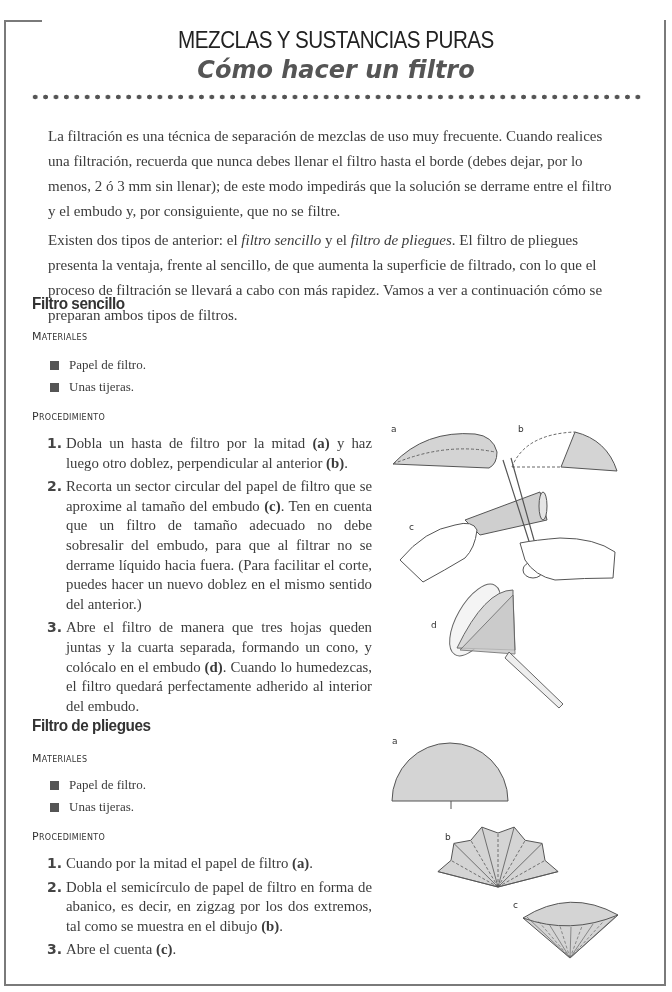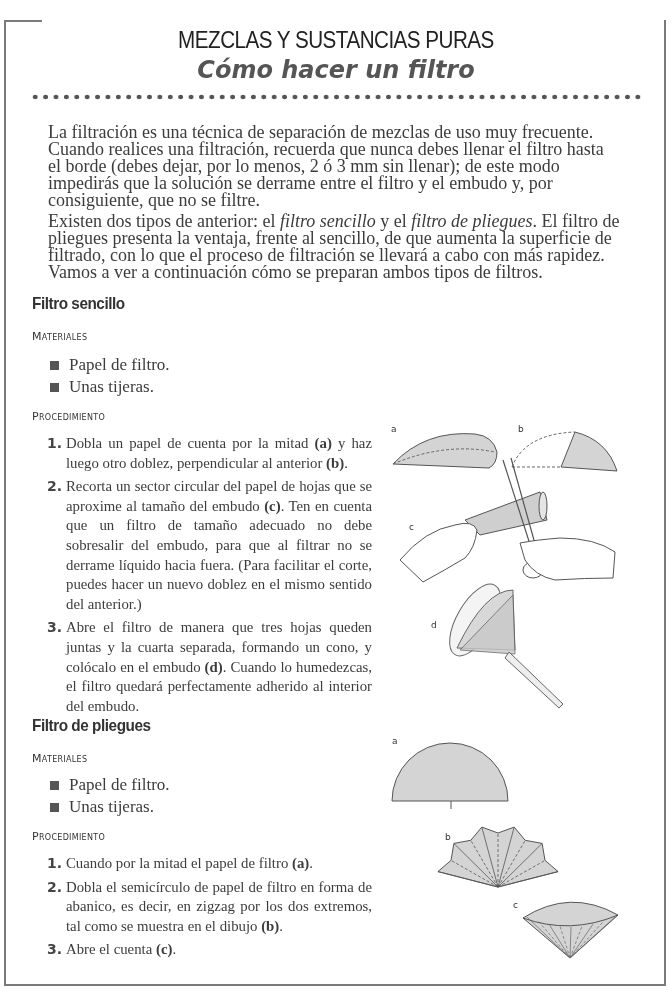--- a/index.html
+++ b/index.html
@@ -12,28 +12,28 @@
   .topic { position: absolute; left: 0; width: 672px; top: 26px; text-align: center;
            font-family: "Liberation Sans", "DejaVu Sans", sans-serif; font-size: 24px;
            letter-spacing: -0.6px; color: #222; transform: scaleX(0.86); }
   .title { position: absolute; left: 0; width: 672px; top: 56px; text-align: center;
            font-family: "DejaVu Sans", "Liberation Sans", sans-serif; font-size: 24px;
            font-weight: bold; font-style: italic; color: #555; letter-spacing: 0px; }
   .dots { position: absolute; left: 30px; top: 94px; width: 612px; height: 6px;
           background-image: radial-gradient(circle, #555 2.2px, transparent 2.6px);
           background-size: 10.4px 6px; background-repeat: repeat-x; }
   .intro { position: absolute; left: 48px; top: 124px; width: 572px;
-           font-size: 18px; line-height: 17px; color: #3c3c3c; text-align: left; }
+           font-size: 15px; line-height: 25px; color: #3c3c3c; text-align: left; }
   .intro p { margin: 0 0 4px 0; }
   .intro em { font-style: italic; }
   .h2 { position: absolute; left: 32px; font-family: "Liberation Sans", "DejaVu Sans", sans-serif;
         font-weight: bold; font-size: 17px; color: #333; letter-spacing: -0.5px; transform: scaleX(0.9); transform-origin: left; }
   .h3 { position: absolute; left: 32px; font-family: "DejaVu Sans", sans-serif; font-size: 11px;
         font-variant: small-caps; color: #333; letter-spacing: 0.3px; }
-  .bullets { position: absolute; left: 50px; margin: 0; padding: 0; list-style: none; font-size: 17px; color: #3c3c3c; }
+  .bullets { position: absolute; left: 50px; margin: 0; padding: 0; list-style: none; font-size: 13px; color: #3c3c3c; }
   .bullets li { line-height: 22px; display: flex; align-items: center; }
   .sq { display: inline-block; width: 9px; height: 9px; background: #555; margin-right: 10px; }
   .steps { position: absolute; left: 36px; width: 336px; margin: 0; padding: 0; list-style: none;
            font-size: 14.8px; line-height: 19.6px; color: #3c3c3c; text-align: justify; }
   .steps li { display: flex; margin-bottom: 4px; }
   .steps .num { font-family: "DejaVu Sans", sans-serif; font-weight: bold; font-size: 14px; width: 26px; flex: 0 0 26px; text-align: right; padding-right: 4px; color: #444; }
   .steps .txt { flex: 1; }
   .steps b { font-weight: bold; }
   svg.ill { position: absolute; overflow: visible; }
   .lbl { font-family: "DejaVu Sans", sans-serif; font-size: 9px; fill: #333; }
@@ -63,25 +63,25 @@
   <li>
       <span class="sq"></span>
       <span>Unas tijeras.</span>
     </li>
 </ul>
 <div class="h3" style="top:410px"><span>Procedimiento</span></div>
 
 <ol class="steps" style="top:434px">
   <li>
       <span class="num">1.</span>
-      <span class="txt"><span>Dobla un papel de cuenta por la mitad </span><b>(a)</b><span> y haz luego otro doblez, perpendicular al anterior </span><b>(b)</b><span>.</span></span>
+      <span class="txt"><span>Dobla un hasta de filtro por la mitad </span><b>(a)</b><span> y haz luego otro doblez, perpendicular al anterior </span><b>(b)</b><span>.</span></span>
     </li>
   <li>
       <span class="num">2.</span>
-      <span class="txt"><span>Recorta un sector circular del papel de hojas que se aproxime al tamaño del embudo </span><b>(c)</b><span>. Ten en cuenta que un filtro de tamaño adecuado no debe sobresalir del embudo, para que al filtrar no se derrame líquido hacia fuera. (Para facilitar el corte, puedes hacer un nuevo doblez en el mismo sentido del anterior.)</span></span>
+      <span class="txt"><span>Recorta un sector circular del papel de filtro que se aproxime al tamaño del embudo </span><b>(c)</b><span>. Ten en cuenta que un filtro de tamaño adecuado no debe sobresalir del embudo, para que al filtrar no se derrame líquido hacia fuera. (Para facilitar el corte, puedes hacer un nuevo doblez en el mismo sentido del anterior.)</span></span>
     </li>
   <li>
       <span class="num">3.</span>
       <span class="txt"><span>Abre el filtro de manera que tres hojas queden juntas y la cuarta separada, formando un cono, y colócalo en el embudo </span><b>(d)</b><span>. Cuando lo humedezcas, el filtro quedará perfectamente adherido al interior del embudo.</span></span>
     </li>
 </ol>
 
 <svg class="ill" style="left:385px; top:420px" width="260" height="300">
   <text class="lbl" x="6" y="12">a</text>
   <g>

